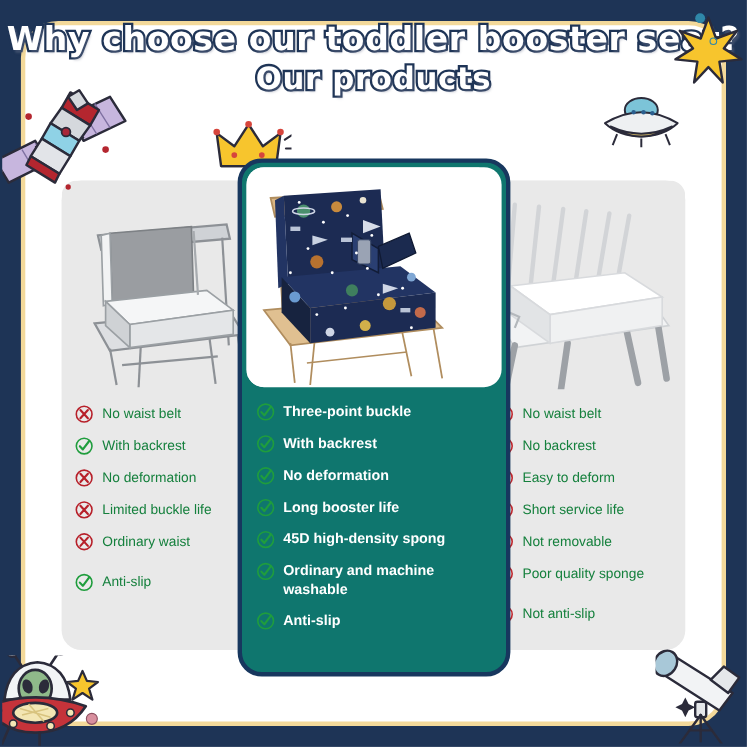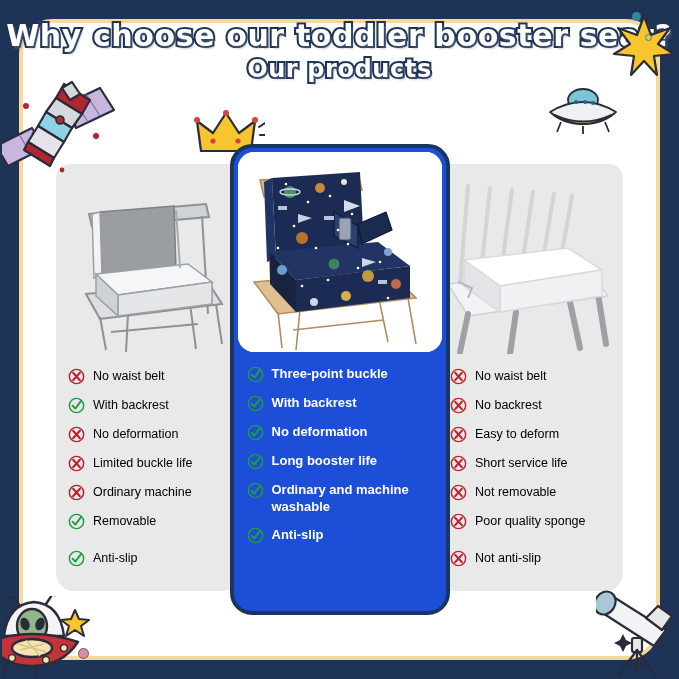--- a/index.html
+++ b/index.html
@@ -32,40 +32,40 @@
     font-weight:bold;
     letter-spacing:.6px;
     color:#ffffff;
     -webkit-text-stroke:4.2px #1e3456;
     paint-order:stroke fill;
     text-shadow:2px 3px 2px rgba(120,125,150,.35);
     line-height:1.22;
     margin:0;
     font-family:"DejaVu Sans", sans-serif;
   }
-  .title-line.l2{font-size:24px;}
+  .title-line.l2{font-size:28px;}
 
   
   .cols{position:absolute;left:38px;right:38px;top:144px;bottom:52px;}
 
   .col{
     position:absolute;top:20px;bottom:0;
     border-radius:18px;
     box-sizing:border-box;
   }
   .col.side{
     background:#e9e9e9;
     bottom:36px;
   }
   .col.left{left:18px;width:185px;}
   .col.right{right:18px;width:185px;}
   .col.center{
     left:50%;transform:translateX(-50%);
-    width:220px;top:0;bottom:12px;
-    background:#1d4ed8;
+    width:248px;top:0;bottom:12px;
+    background:#0f766e;
     border:4px solid #17375e;
     border-radius:22px;
     z-index:4;
   }
 
   
   .photo{
     position:relative;
     height:190px;
     border-radius:14px 14px 0 0;
@@ -80,21 +80,21 @@
   }
 
   
   .flist{
     list-style:none;margin:0;padding:14px 10px 0 12px;
   }
   .flist li{
     display:flex;align-items:flex-start;gap:8px;
     margin-bottom:12px;
     font-size:12.5px;
-    color:#000000;
+    color:#15803d;
     line-height:1.28;
   }
   .col.center .flist{padding:10px 10px 0 13px;}
   .col.center .flist li{
     color:#ffffff;font-weight:bold;font-size:13px;margin-bottom:12px;
   }
   .flist li.spacer-before{margin-top:20px;}
 
   .mark{flex:0 0 auto;width:17px;height:17px;margin-top:0px;}
 
@@ -184,28 +184,21 @@
               <circle cx="10" cy="10" r="8.4" fill="none" stroke="#b7202a" stroke-width="1.7"></circle>
               <path d="M6 5.6 L14 14.4 M14 5.6 L6 14.4" fill="none" stroke="#b7202a" stroke-width="2.3" stroke-linecap="round"></path>
             </svg>
             <span>Limited buckle life</span>
           </li>
           <li>
             <svg class="mark" viewBox="0 0 20 20">
               <circle cx="10" cy="10" r="8.4" fill="none" stroke="#b7202a" stroke-width="1.7"></circle>
               <path d="M6 5.6 L14 14.4 M14 5.6 L6 14.4" fill="none" stroke="#b7202a" stroke-width="2.3" stroke-linecap="round"></path>
             </svg>
-            <span>Ordinary machine</span>
-          </li>
-          <li>
-            <svg class="mark" viewBox="0 0 20 20">
-              <circle cx="10" cy="10" r="8.4" fill="none" stroke="#1f9d3d" stroke-width="1.7"></circle>
-              <path d="M5.4 10.2 L8.6 13.6 L15.4 4.6" fill="none" stroke="#1f9d3d" stroke-width="2.3" stroke-linecap="round" stroke-linejoin="round"></path>
-            </svg>
-            <span>Removable</span>
+            <span>Ordinary waist</span>
           </li>
           <li class="spacer-before">
             <svg class="mark" viewBox="0 0 20 20">
               <circle cx="10" cy="10" r="8.4" fill="none" stroke="#1f9d3d" stroke-width="1.7"></circle>
               <path d="M5.4 10.2 L8.6 13.6 L15.4 4.6" fill="none" stroke="#1f9d3d" stroke-width="2.3" stroke-linecap="round" stroke-linejoin="round"></path>
             </svg>
             <span>Anti-slip</span>
           </li>
         </ul>
     </div>
@@ -309,20 +302,27 @@
               <circle cx="10" cy="10" r="8.4" fill="none" stroke="#1f9d3d" stroke-width="1.7"></circle>
               <path d="M5.4 10.2 L8.6 13.6 L15.4 4.6" fill="none" stroke="#1f9d3d" stroke-width="2.3" stroke-linecap="round" stroke-linejoin="round"></path>
             </svg>
             <span>Long booster life</span>
           </li>
           <li>
             <svg class="mark" viewBox="0 0 20 20">
               <circle cx="10" cy="10" r="8.4" fill="none" stroke="#1f9d3d" stroke-width="1.7"></circle>
               <path d="M5.4 10.2 L8.6 13.6 L15.4 4.6" fill="none" stroke="#1f9d3d" stroke-width="2.3" stroke-linecap="round" stroke-linejoin="round"></path>
             </svg>
+            <span>45D high-density spong</span>
+          </li>
+          <li>
+            <svg class="mark" viewBox="0 0 20 20">
+              <circle cx="10" cy="10" r="8.4" fill="none" stroke="#1f9d3d" stroke-width="1.7"></circle>
+              <path d="M5.4 10.2 L8.6 13.6 L15.4 4.6" fill="none" stroke="#1f9d3d" stroke-width="2.3" stroke-linecap="round" stroke-linejoin="round"></path>
+            </svg>
             <span>Ordinary and machine washable</span>
           </li>
           <li>
             <svg class="mark" viewBox="0 0 20 20">
               <circle cx="10" cy="10" r="8.4" fill="none" stroke="#1f9d3d" stroke-width="1.7"></circle>
               <path d="M5.4 10.2 L8.6 13.6 L15.4 4.6" fill="none" stroke="#1f9d3d" stroke-width="2.3" stroke-linecap="round" stroke-linejoin="round"></path>
             </svg>
             <span>Anti-slip</span>
           </li>
         </ul>

